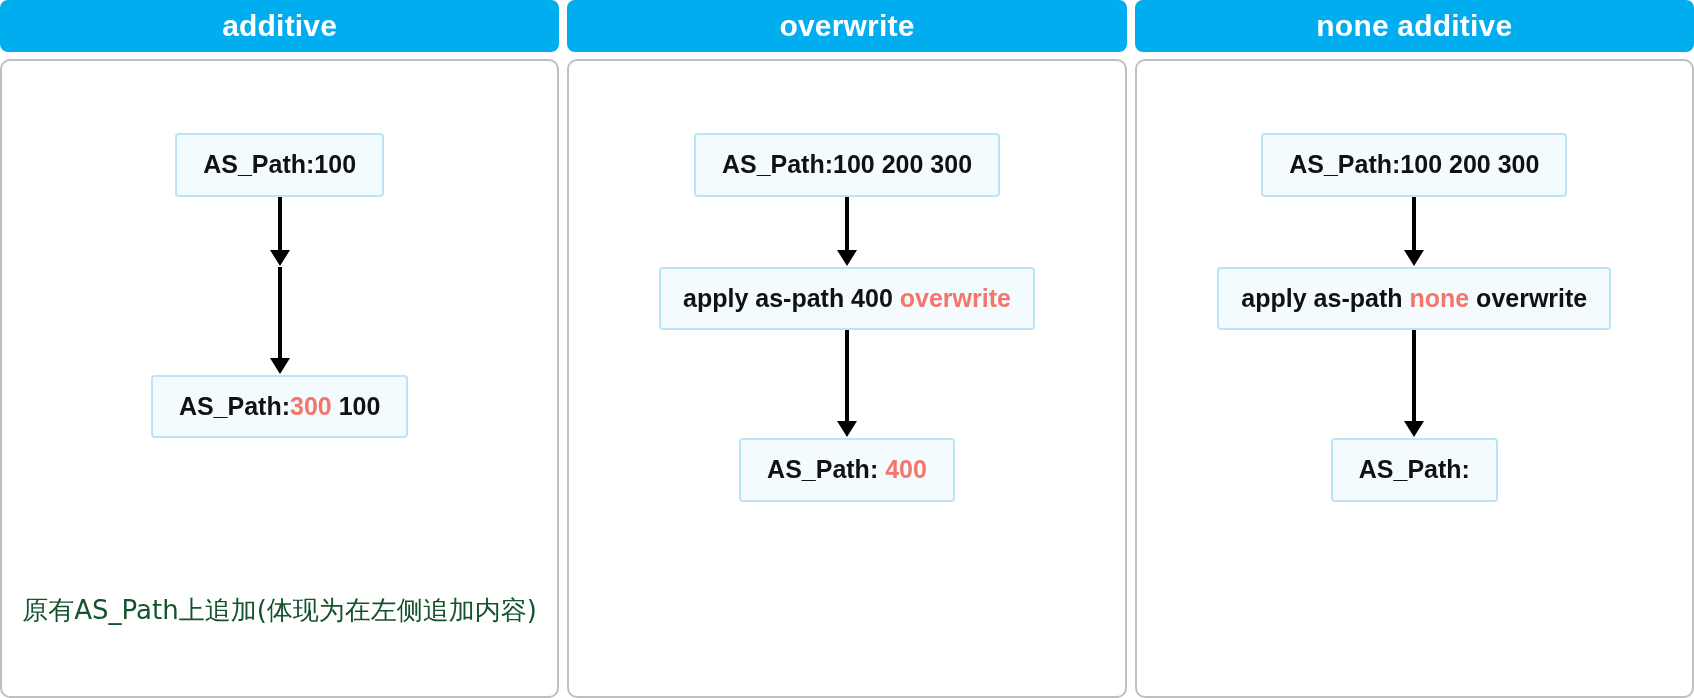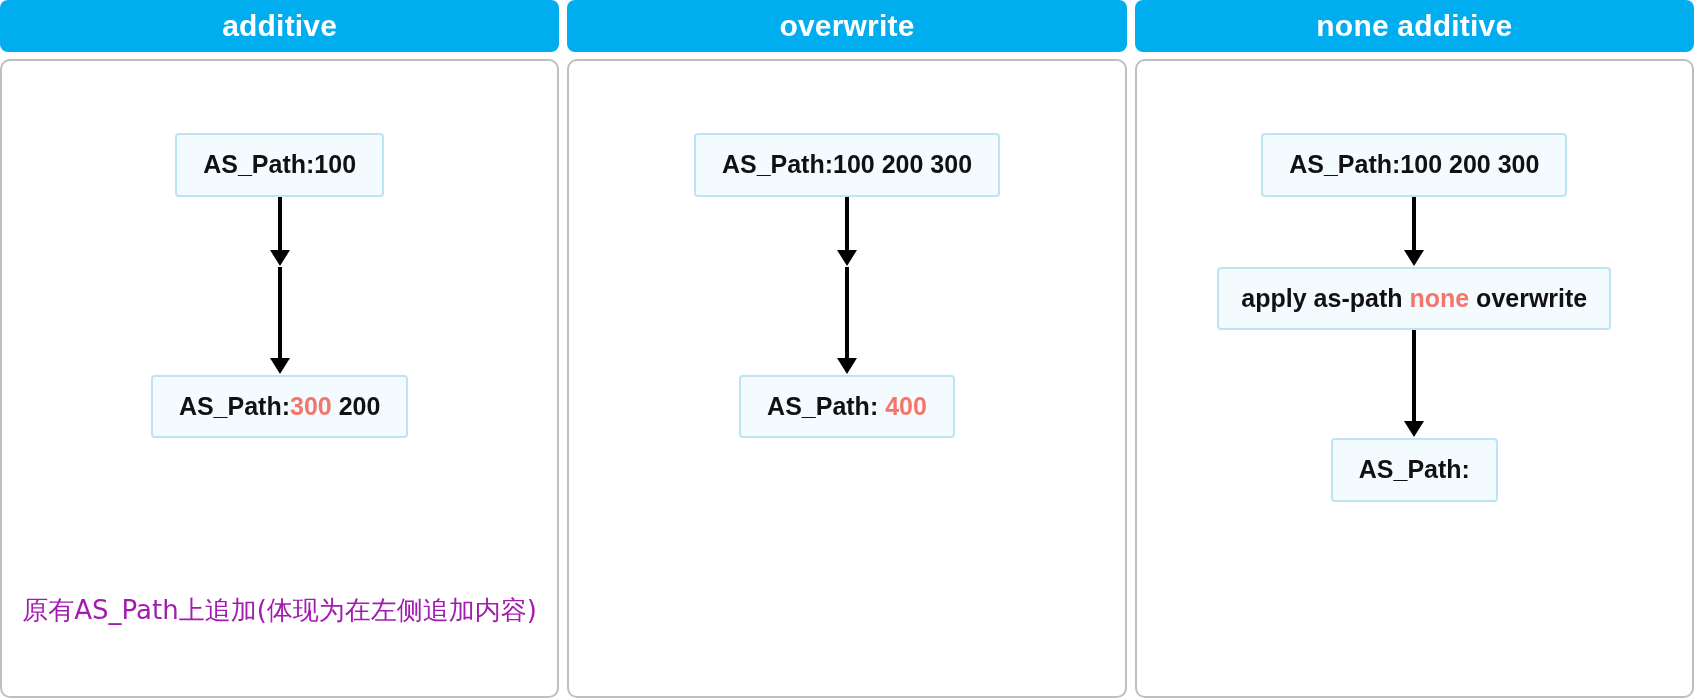--- a/index.html
+++ b/index.html
@@ -103,21 +103,21 @@
   }
   .gap-1 { height: 70px; display:flex; align-items:flex-start; justify-content:center; }
   .gap-2 { height: 108px; display:flex; align-items:flex-start; justify-content:center; }
   .hl {
     color: #F4766B;
   }
   .caption {
     margin-top: auto;
     margin-bottom: 68px;
     font-size: 26px;
-    color: #a21caf;
+    color: #14532d;
     text-align: right;
     padding: 0 10px;
     white-space: nowrap;
     font-weight: normal;
     font-family: "DejaVu Sans", "Liberation Sans", sans-serif;
   }
 </style>
 </head>
 <body>
 
@@ -135,41 +135,44 @@
         <div class="gap-1">
           <div class="arrow a1"></div>
         </div>
 
 
         <div class="gap-2">
           <div class="arrow a2"></div>
         </div>
 
         <div class="node">
-          <span>AS_Path:</span><span class="hl">300</span><span> 200</span>
+          <span>AS_Path:</span><span class="hl">300</span><span> 100</span>
         </div>
 
       </div>
       <div class="caption">原有AS_Path上追加(体现为在左侧追加内容)</div>
     </div>
   </div>
 
   <div class="panel">
     <div class="panel-header">overwrite</div>
     <div class="panel-body">
       <div class="flow">
 
         <div class="node">
           <span>AS_Path:100 200 300</span><span class="hl"></span><span></span>
         </div>
 
         <div class="gap-1">
           <div class="arrow a1"></div>
         </div>
 
+        <div class="node wide">
+          <span>apply as-path 400 </span><span class="hl">overwrite</span><span></span>
+        </div>
 
         <div class="gap-2">
           <div class="arrow a2"></div>
         </div>
 
         <div class="node">
           <span>AS_Path: </span><span class="hl">400</span><span></span>
         </div>
 
       </div>

